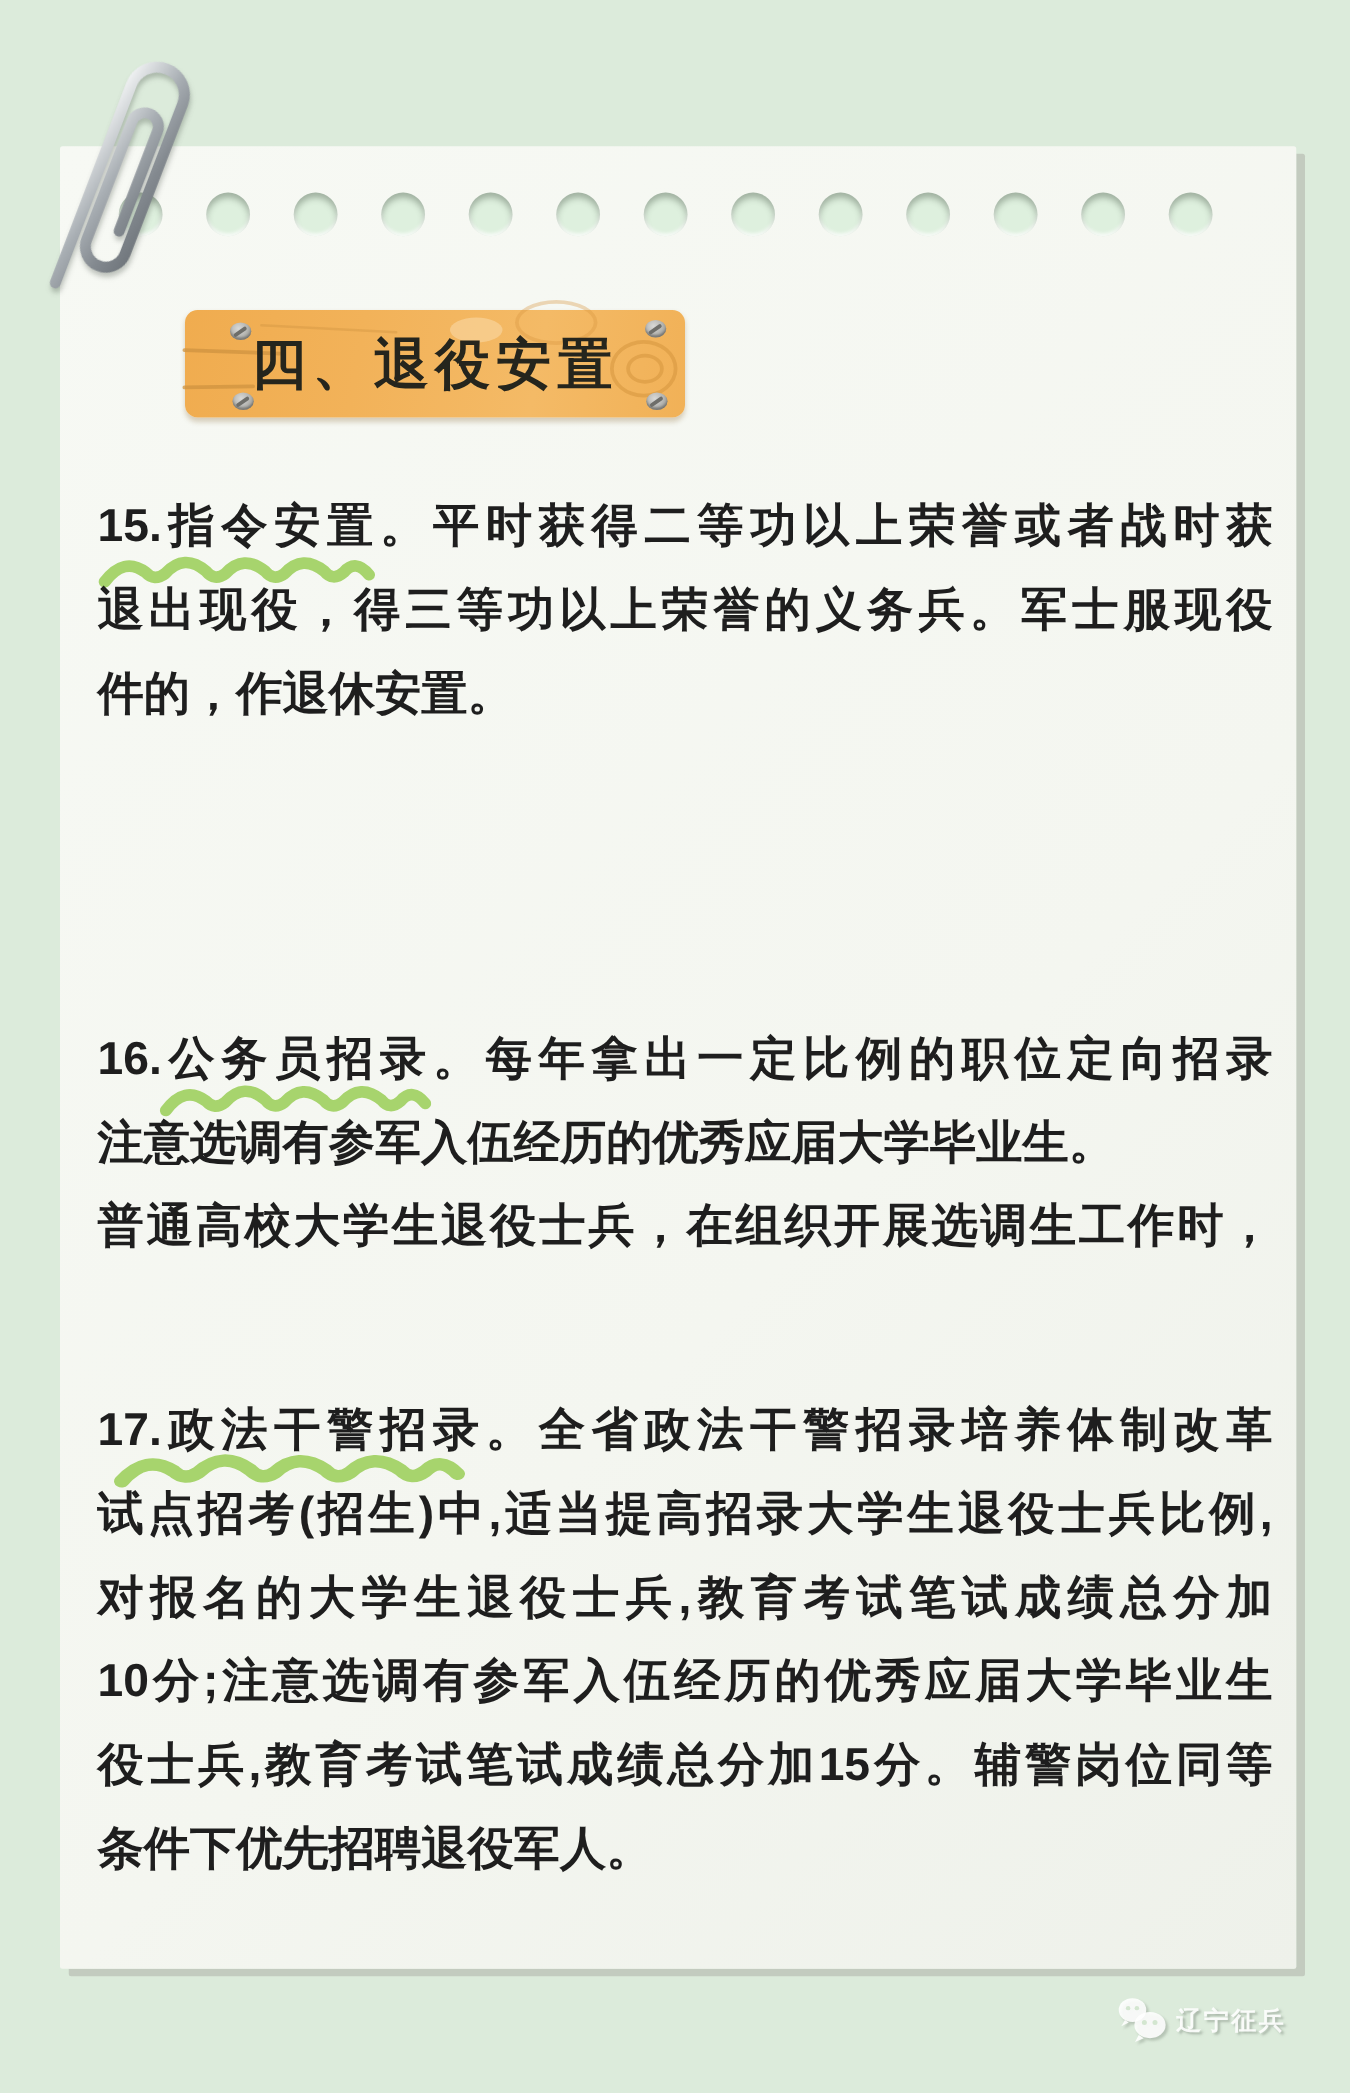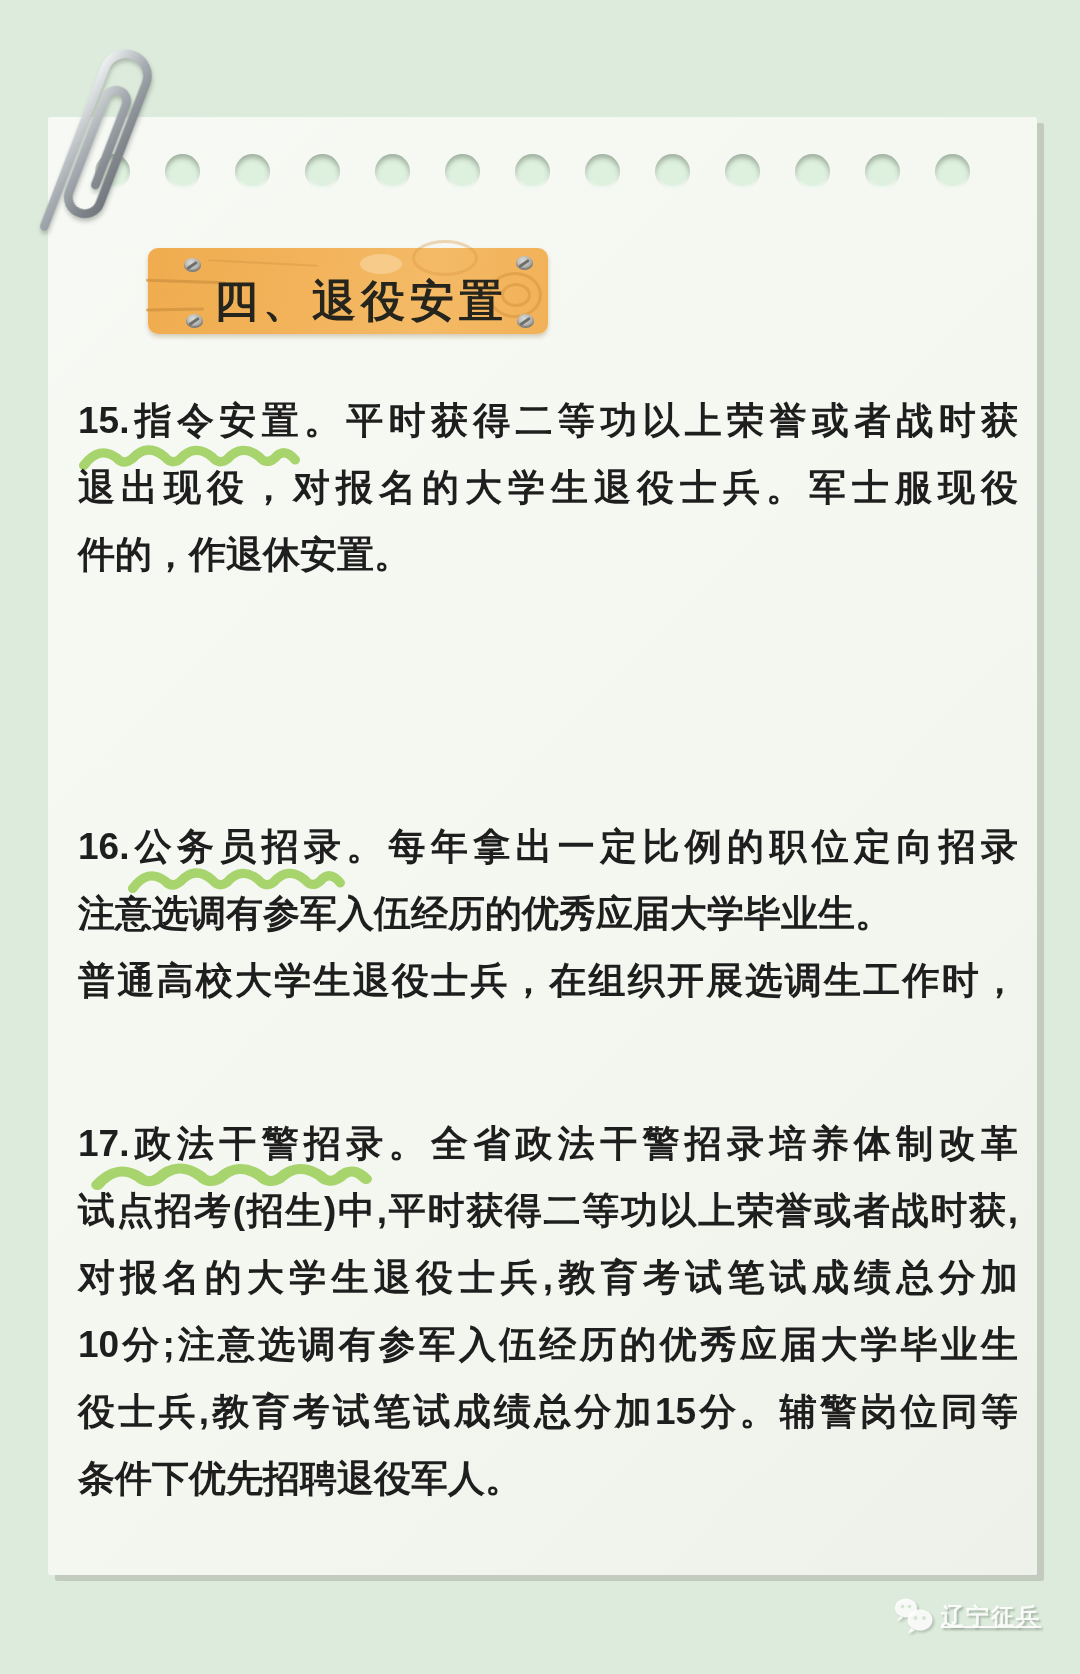--- a/index.html
+++ b/index.html
@@ -49,23 +49,23 @@
     background:radial-gradient(circle at 40% 35%,#d9d9d7,#a8a8a4 70%,#8b8b86);
     box-shadow:inset 0 -2px 2px rgba(0,0,0,.3);
   }
   .screw::after{
     content:"";position:absolute;left:2px;top:5.5px;width:12px;height:2.5px;
     background:#6e6e6a;border-radius:2px;transform:rotate(-35deg);
   }
   .screw.tl{left:36px;top:10px;}  .screw.tr{left:368px;top:8px;}
   .screw.bl{left:38px;top:66px;}  .screw.br{left:369px;top:66px;}
   .sign-text{
-    position:absolute;left:0;top:10px;width:100%;height:100%;
+    position:absolute;left:0;top:0;width:100%;height:100%;
     display:flex;align-items:center;justify-content:center;
-    font-size:44px;font-weight:700;color:#25251d;letter-spacing:5px;padding-left:13px;
+    font-size:44px;font-weight:700;color:#25251d;letter-spacing:5px;
   }
   
   .para{
     position:absolute;left:30px;width:940px;
     font-size:37px;font-weight:700;color:#1e1e1e;line-height:67px;
   }
   .para.p15{top:270px;}
   .para.p16{top:696px;}
   .para.p17{top:993px;}
   .para .line{
@@ -84,21 +84,21 @@
     position:absolute;left:42px;top:22px;width:120px;height:230px;
     transform:rotate(21deg);transform-origin:50% 50%;
     filter:drop-shadow(2px 3px 2px rgba(60,70,60,.3));
     z-index:5;
   }
   
   .watermark{
     position:absolute;left:894px;top:1598px;display:flex;align-items:center;gap:7px;
     color:rgba(255,255,255,.88);
     text-shadow:2px 2px 2px rgba(125,138,125,.55);
-    font-size:23px;font-weight:700;letter-spacing:2px;text-decoration:underline;
+    font-size:20px;font-weight:700;letter-spacing:2px;
   }
   .wm-icon{width:40px;height:36px;filter:drop-shadow(2px 2px 1px rgba(125,138,125,.45));}
 </style>
 </head>
 <body>
 
 <div class="paper">
 
   <div id="holes">
       <span class="hole" style="left: 47px;"></span>
@@ -136,31 +136,31 @@
   </svg>
   <svg class="squig s2" viewBox="0 0 230 30" preserveAspectRatio="none">
     <path d="M6,24 Q22,2 40,16 Q47,24 56,17 Q72,-1 90,15 Q97,24 106,17 Q121,0 139,15 Q146,24 155,17 Q170,0 188,15 Q195,24 204,16 Q214,4 225,18"></path>
   </svg>
   <svg class="squig s3" viewBox="0 0 230 30" preserveAspectRatio="none">
     <path d="M6,24 Q22,2 40,16 Q47,24 56,17 Q72,-1 90,15 Q97,24 106,17 Q121,0 139,15 Q146,24 155,17 Q170,0 188,15 Q195,24 204,16 Q214,4 225,18"></path>
   </svg>
 
   <section class="para p15">
       <div class="line">15.指令安置。平时获得二等功以上荣誉或者战时获</div>
-      <div class="line">退出现役，对报名的大学生退役士兵。军士服现役</div>
+      <div class="line">退出现役，得三等功以上荣誉的义务兵。军士服现役</div>
       <div class="line last">件的，作退休安置。</div>
     </section>
   <section class="para p16">
       <div class="line">16.公务员招录。每年拿出一定比例的职位定向招录</div>
       <div class="line last">注意选调有参军入伍经历的优秀应届大学毕业生。</div>
       <div class="line">普通高校大学生退役士兵，在组织开展选调生工作时，</div>
     </section>
   <section class="para p17">
       <div class="line">17.政法干警招录。全省政法干警招录培养体制改革</div>
-      <div class="line">试点招考(招生)中,平时获得二等功以上荣誉或者战时获,</div>
+      <div class="line">试点招考(招生)中,适当提高招录大学生退役士兵比例,</div>
       <div class="line">对报名的大学生退役士兵,教育考试笔试成绩总分加</div>
       <div class="line">10分;注意选调有参军入伍经历的优秀应届大学毕业生</div>
       <div class="line">役士兵,教育考试笔试成绩总分加15分。辅警岗位同等</div>
       <div class="line last">条件下优先招聘退役军人。</div>
     </section>
 </div>
 
 <svg class="clip" viewBox="0 0 90 210">
   <defs>
     <linearGradient id="metal" x1="0" y1="0" x2="1" y2="1">

